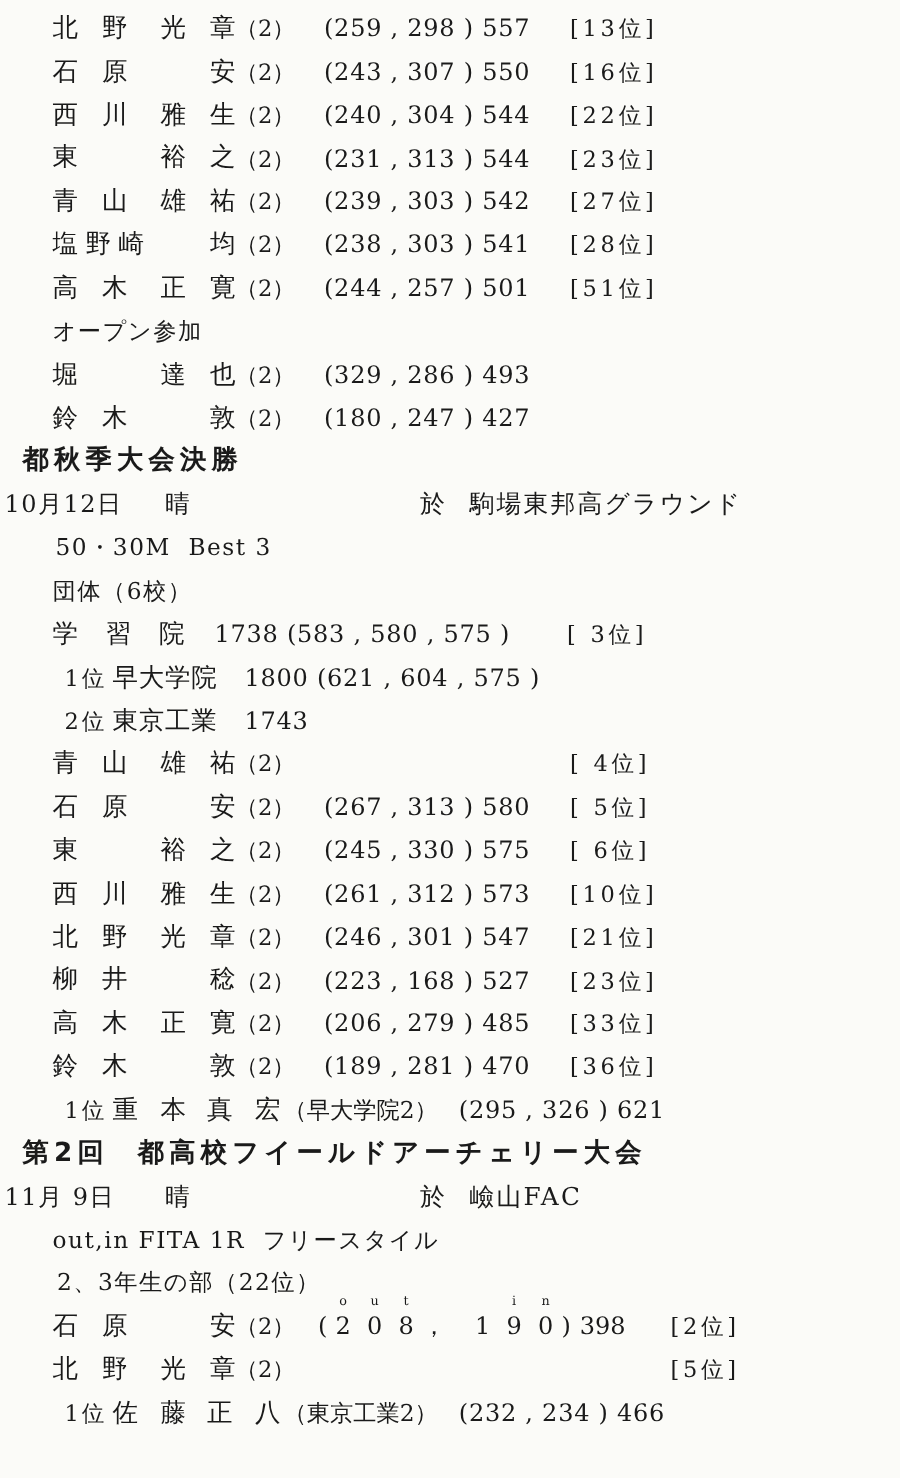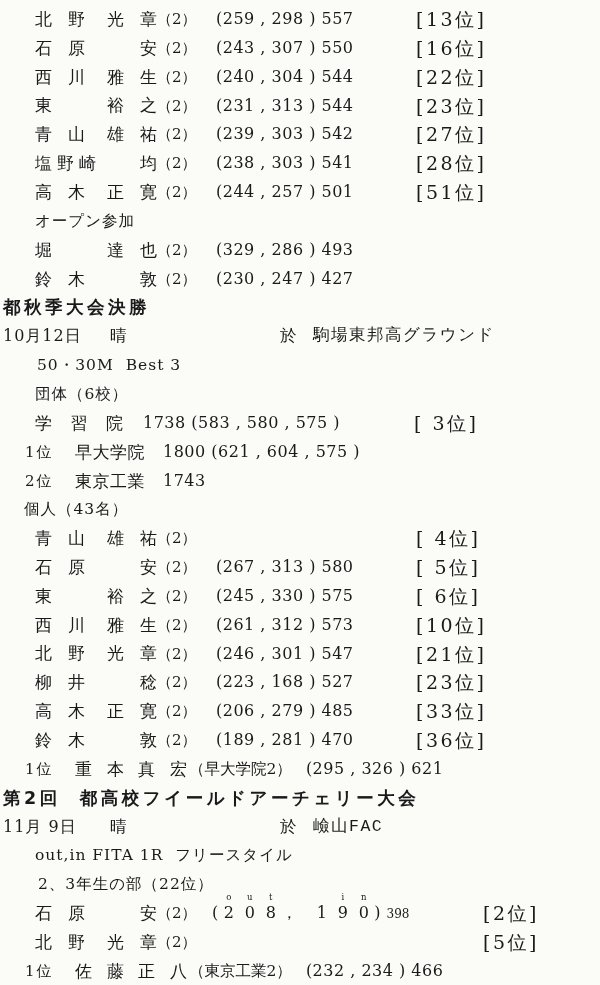--- a/index.html
+++ b/index.html
@@ -11,22 +11,22 @@
   .page{position:relative;width:600px;height:985px;box-sizing:border-box;padding-top:5px;overflow:hidden;}
   .line{position:relative;height:28.85px;line-height:28.85px;}
   .line span{white-space:pre;}
   .abs{position:absolute;top:0;}
   
   .nm{position:absolute;top:0;height:100%;display:flex;justify-content:space-between;align-items:center;}
   .np{display:inline-flex;}
   .nc{font-size:17px;line-height:17px;}
   .grade{font-size:15px;}
   .score{font-size:16px;letter-spacing:.5px;}
-  .rank{font-size:19px;letter-spacing:2.5px;margin-left:36px;}
-  .prefix{font-size:15px;letter-spacing:2px;}
+  .rank{font-size:15px;letter-spacing:2.5px;}
+  .prefix{font-size:15px;letter-spacing:2px;margin-left:18px;}
   .affil{font-size:15.5px;}
   .heading{font-family:"DejaVu Sans","Liberation Sans",sans-serif;font-weight:700;font-size:17.5px;letter-spacing:3.5px;}
   .plain{font-size:15.5px;letter-spacing:1px;}
   .date-d{font-size:16px;letter-spacing:1px;}
   .weather{font-size:16.5px;}
   .at{font-size:16.5px;}
   .place{font-size:16.5px;letter-spacing:1.5px;}
   .teamname{position:absolute;top:0;height:100%;display:flex;justify-content:space-between;align-items:center;}
   .tn{font-size:17px;}
   
@@ -43,31 +43,31 @@
   .line-winner .prefix{left:25px;}
   .line-winner .nm{left:75px;width:112px;}
   .line-winner .tail{left:189px;}
   .line-winner .score{margin-left:14px;}
   .line-team .teamname{left:35px;width:88px;}
   .line-team .score{left:143px;}
   .line-team .rank{left:378px;}
   .line-teamrank .prefix{left:25px;}
   .line-teamrank .name4{left:75px;font-size:17px;letter-spacing:.5px;}
   .line-teamrank .score{left:163px;}
-  .line-heading .t{left:3px;text-align:center;}
+  .line-heading .t{left:15px;text-align:center;}
   .line-date .date-d{left:3px;}
   .line-date .weather{left:110px;}
   .line-date .at{left:280px;}
-  .line-date .place{left:313px;font-family:Liberation Mono, monospace;}
+  .line-date .place{left:313px;}
   
   .rd{display:inline-block;width:21px;text-align:center;position:relative;font-size:16px;}
   .rt{position:absolute;left:0;right:0;top:-6px;font-size:8.5px;line-height:8px;letter-spacing:0;font-family:"DejaVu Serif","Liberation Serif",serif;}
   .rpar{font-size:16px;}
   .rcomma{font-size:16px;margin-right:14px;}
-  .rtotal{font-size:12px;margin-left:6px;}
+  .rtotal{font-size:16px;margin-left:6px;}
 </style>
 </head>
 <body>
 
 <div class="page">
   <div id="lines">
       <div class="line line-player">
         <span class="nm"><span class="np" style="gap: 16px;"><span class="nc">北</span><span class="nc">野</span></span><span class="np" style="gap: 16px;"><span class="nc">光</span><span class="nc">章</span></span></span>
         <span class="abs grade">（2）</span>
         <span class="abs score">(259 , 298 ) 557</span>
@@ -113,21 +113,21 @@
         <span class="abs plain" style="left: 35px;">オープン参加</span>
       </div>
       <div class="line line-player">
         <span class="nm"><span class="np" style="gap: 16px;"><span class="nc">堀</span></span><span class="np" style="gap: 16px;"><span class="nc">達</span><span class="nc">也</span></span></span>
         <span class="abs grade">（2）</span>
         <span class="abs score">(329 , 286 ) 493</span>
       </div>
       <div class="line line-player">
         <span class="nm"><span class="np" style="gap: 16px;"><span class="nc">鈴</span><span class="nc">木</span></span><span class="np" style="gap: 16px;"><span class="nc">敦</span></span></span>
         <span class="abs grade">（2）</span>
-        <span class="abs score">(230 , 247 ) 427</span>
+        <span class="abs score">(180 , 247 ) 427</span>
       </div>
       <div class="line line-heading">
         <span class="abs t heading">都秋季大会決勝</span>
       </div>
       <div class="line line-date">
         <span class="abs date-d">10月12日</span>
         <span class="abs weather">晴</span>
         <span class="abs at">於</span>
         <span class="abs place">駒場東邦高グラウンド</span>
       </div>
@@ -145,23 +145,20 @@
       <div class="line line-teamrank">
         <span class="abs prefix">1位</span>
         <span class="abs name4">早大学院</span>
         <span class="abs score">1800 (621 , 604 , 575 )</span>
       </div>
       <div class="line line-teamrank">
         <span class="abs prefix">2位</span>
         <span class="abs name4">東京工業</span>
         <span class="abs score">1743</span>
       </div>
-      <div class="line line-plain">
-        <span class="abs plain" style="left: 24px;">個人（43名）</span>
-      </div>
       <div class="line line-player">
         <span class="nm"><span class="np" style="gap: 16px;"><span class="nc">青</span><span class="nc">山</span></span><span class="np" style="gap: 16px;"><span class="nc">雄</span><span class="nc">祐</span></span></span>
         <span class="abs grade">（2）</span>
         <span class="abs rank">[ 4位]</span>
       </div>
       <div class="line line-player">
         <span class="nm"><span class="np" style="gap: 16px;"><span class="nc">石</span><span class="nc">原</span></span><span class="np" style="gap: 16px;"><span class="nc">安</span></span></span>
         <span class="abs grade">（2）</span>
         <span class="abs score">(267 , 313 ) 580</span>
         <span class="abs rank">[ 5位]</span>

